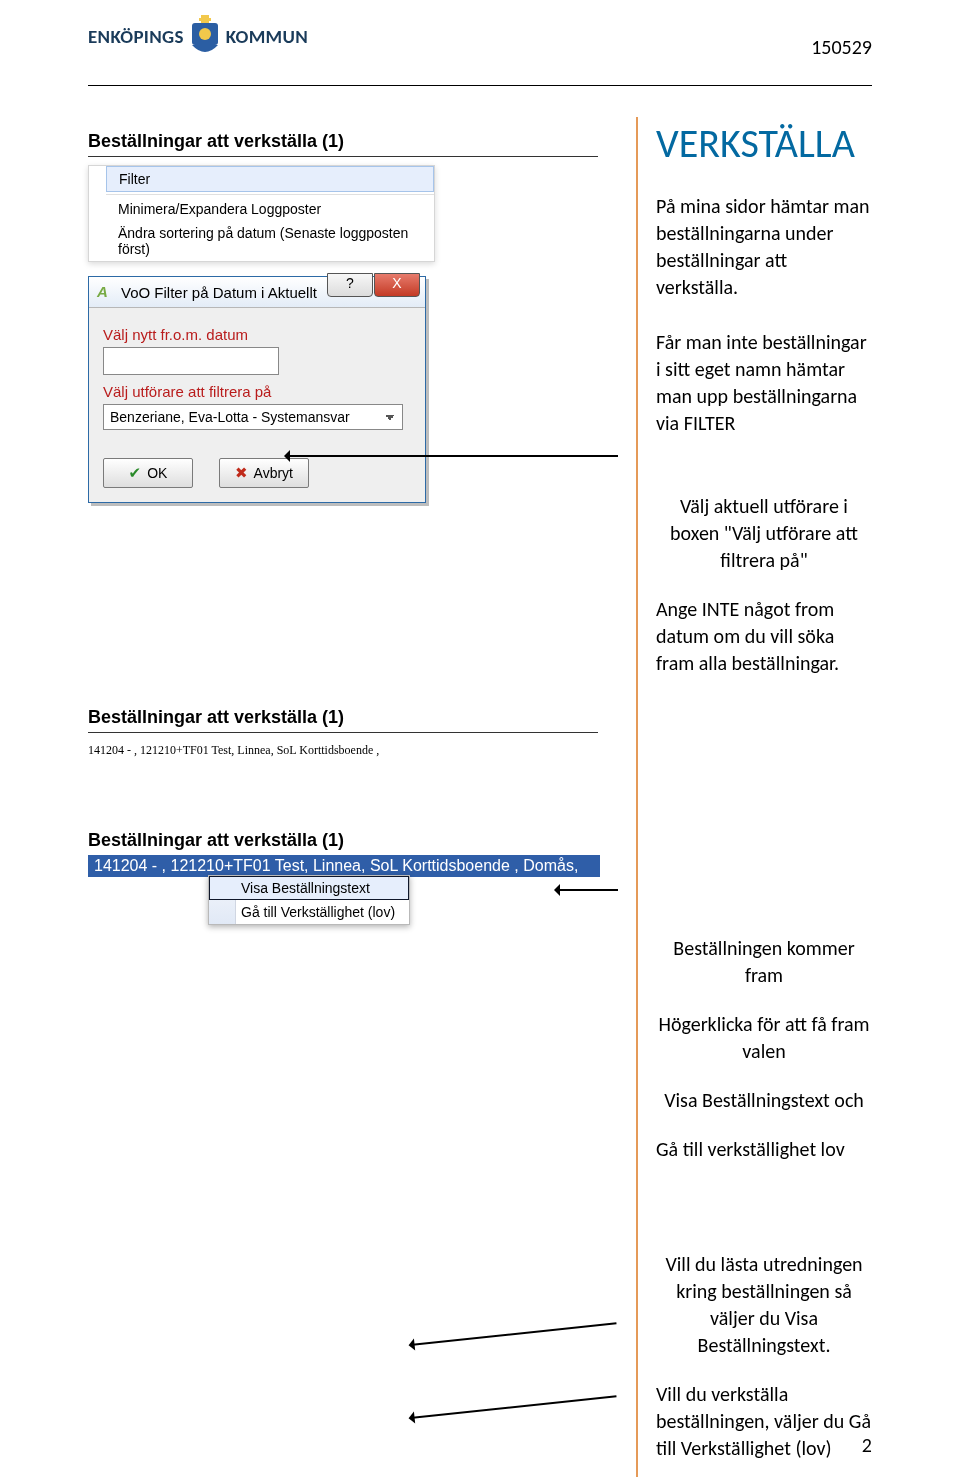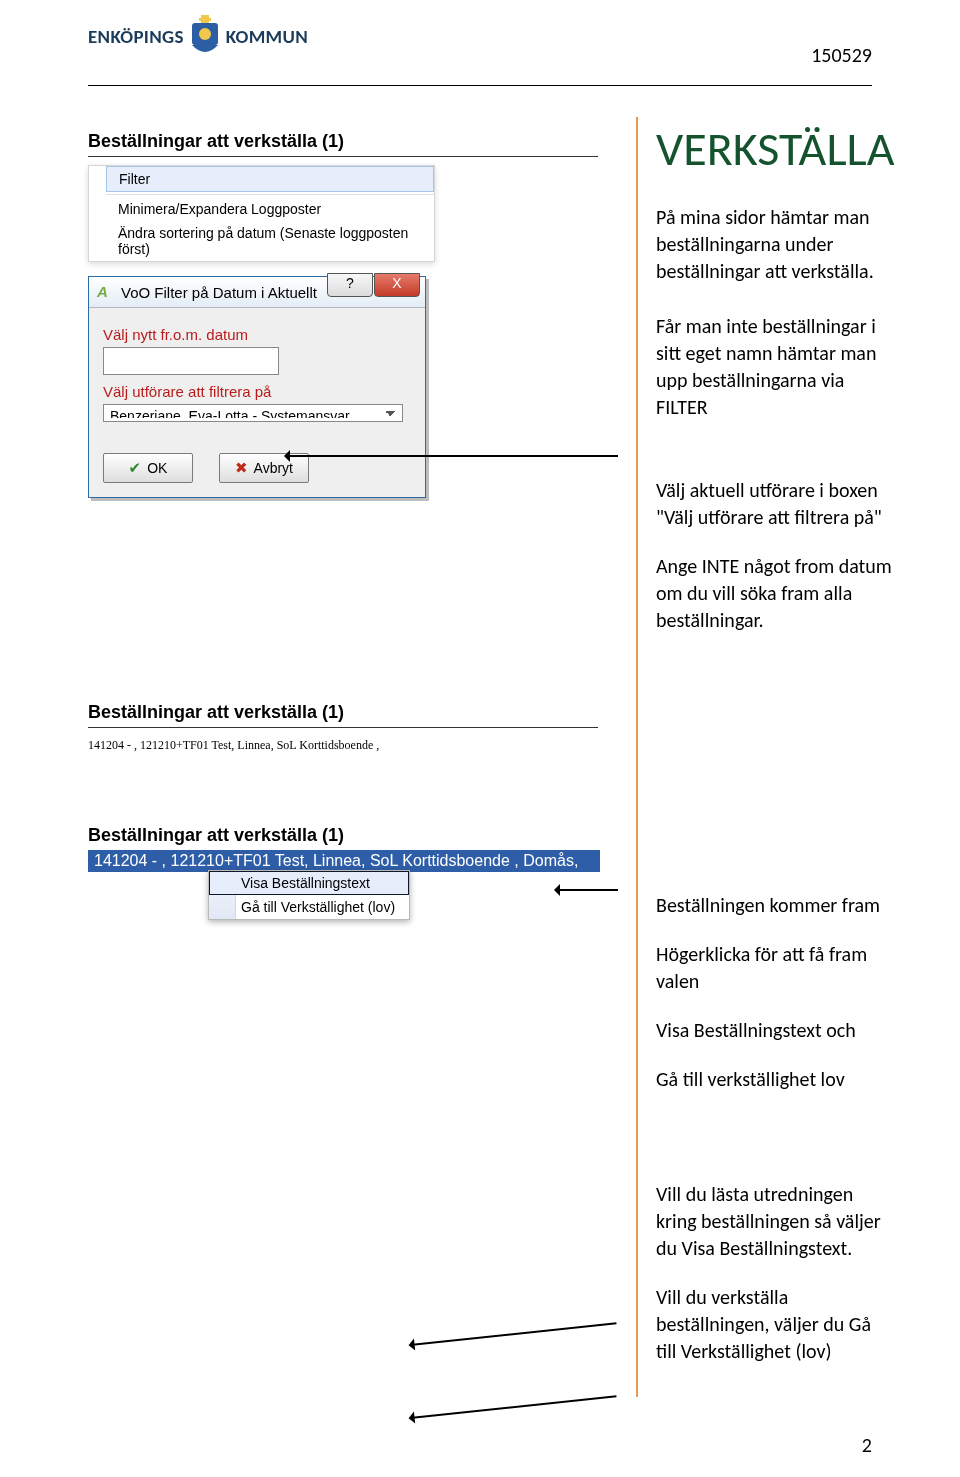--- a/index.html
+++ b/index.html
@@ -33,21 +33,21 @@
     letter-spacing: 0.3px;
   }
   .crest {
     width: 34px;
     height: 42px;
     display: inline-block;
   }
   .doc-date {
     position: absolute;
     right: 0;
-    top: 28px;
+    top: 20px;
     font-size: 20px;
   }
   .hr {
     position: absolute;
     left: 88px;
     right: 88px;
     top: 85px;
     height: 2px;
     border: 0;
     border-top: 1px solid #000;
@@ -56,27 +56,27 @@
   
   .cols {
     display: flex;
     gap: 18px;
     margin-top: 40px;
   }
   .col-left  { flex: 0 0 530px; position: relative; }
   .col-right { flex: 1; padding-left: 18px; border-left: 2px solid #e59a58; min-height: 1280px; font-size: 20px; line-height: 1.35; }
 
   h1.doc-title {
-    font-size: 48px;
+    font-size: 40px;
     font-weight: 300;
-    color: #14532d;
+    color: #0369a1;
     margin: 0 0 22px 0;
   }
   .para { margin: 0 0 28px 0; }
-  .para.small-gap { margin-bottom: 22px; }
+  .para.small-gap { margin-bottom: 22px; text-align: center; }
 
   
   .panel-heading {
     font-weight: 700;
     font-family: Arial, sans-serif;
     font-size: 18px;
     border-bottom: 1px solid #333;
     padding-bottom: 4px;
     margin-top: 14px;
     width: 510px;
@@ -136,21 +136,21 @@
   .win-btn.help { right: 52px; }
   .win-btn.close { right: 5px; background: linear-gradient(#e77b6c,#c33a25); color:#fff; }
   .dlg-body { padding: 10px 14px 14px 14px; }
   .dlg-label { color:#b91c1c; font-size:15px; margin-top:8px; }
   .dlg-input {
     width: 170px; height: 24px;
     border: 1px solid #888; background:#fff;
     margin-top: 4px;
   }
   .dlg-select {
-    width: 300px; height: 18px;
+    width: 300px; height: 26px;
     border: 1px solid #888; background:#fff;
     margin-top: 4px;
     font-size: 14px;
     padding: 3px 22px 3px 6px;
     box-sizing: border-box;
     appearance: none;
     background-image: linear-gradient(45deg, transparent 50%, #555 50%), linear-gradient(-45deg, transparent 50%, #555 50%);
     background-position: right 12px center, right 7px center;
     background-size: 5px 5px, 5px 5px;
     background-repeat: no-repeat;

